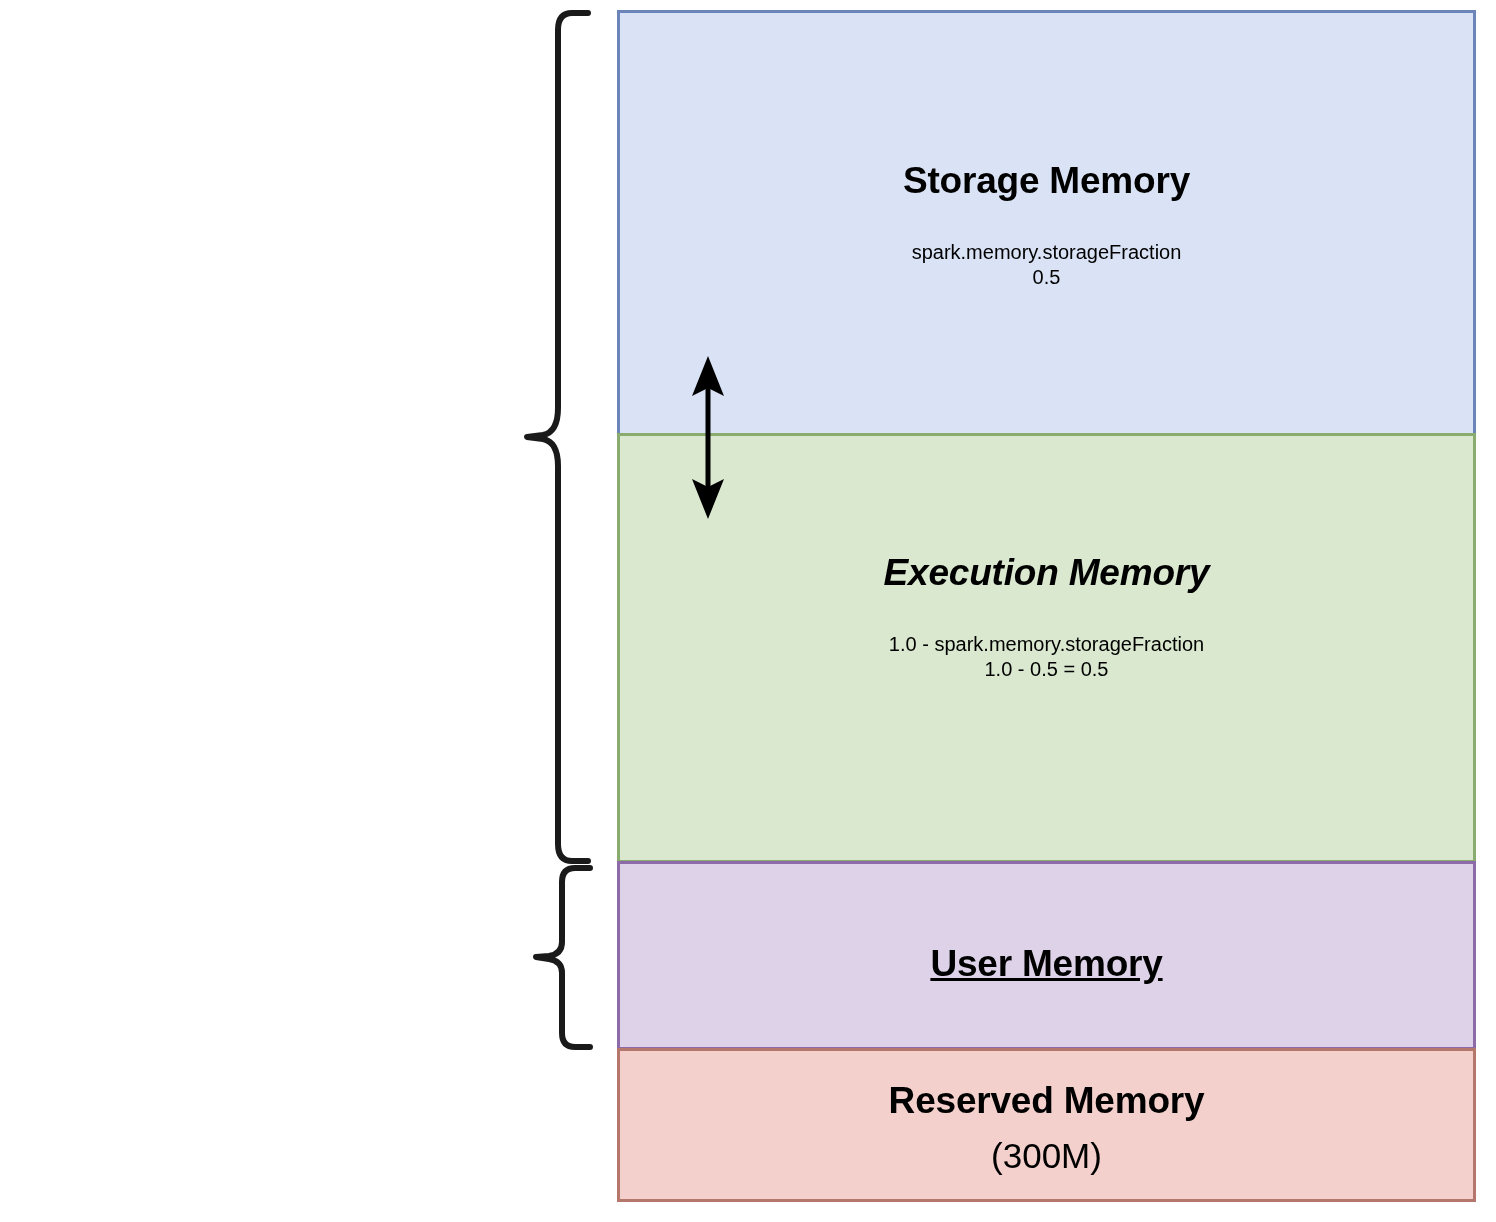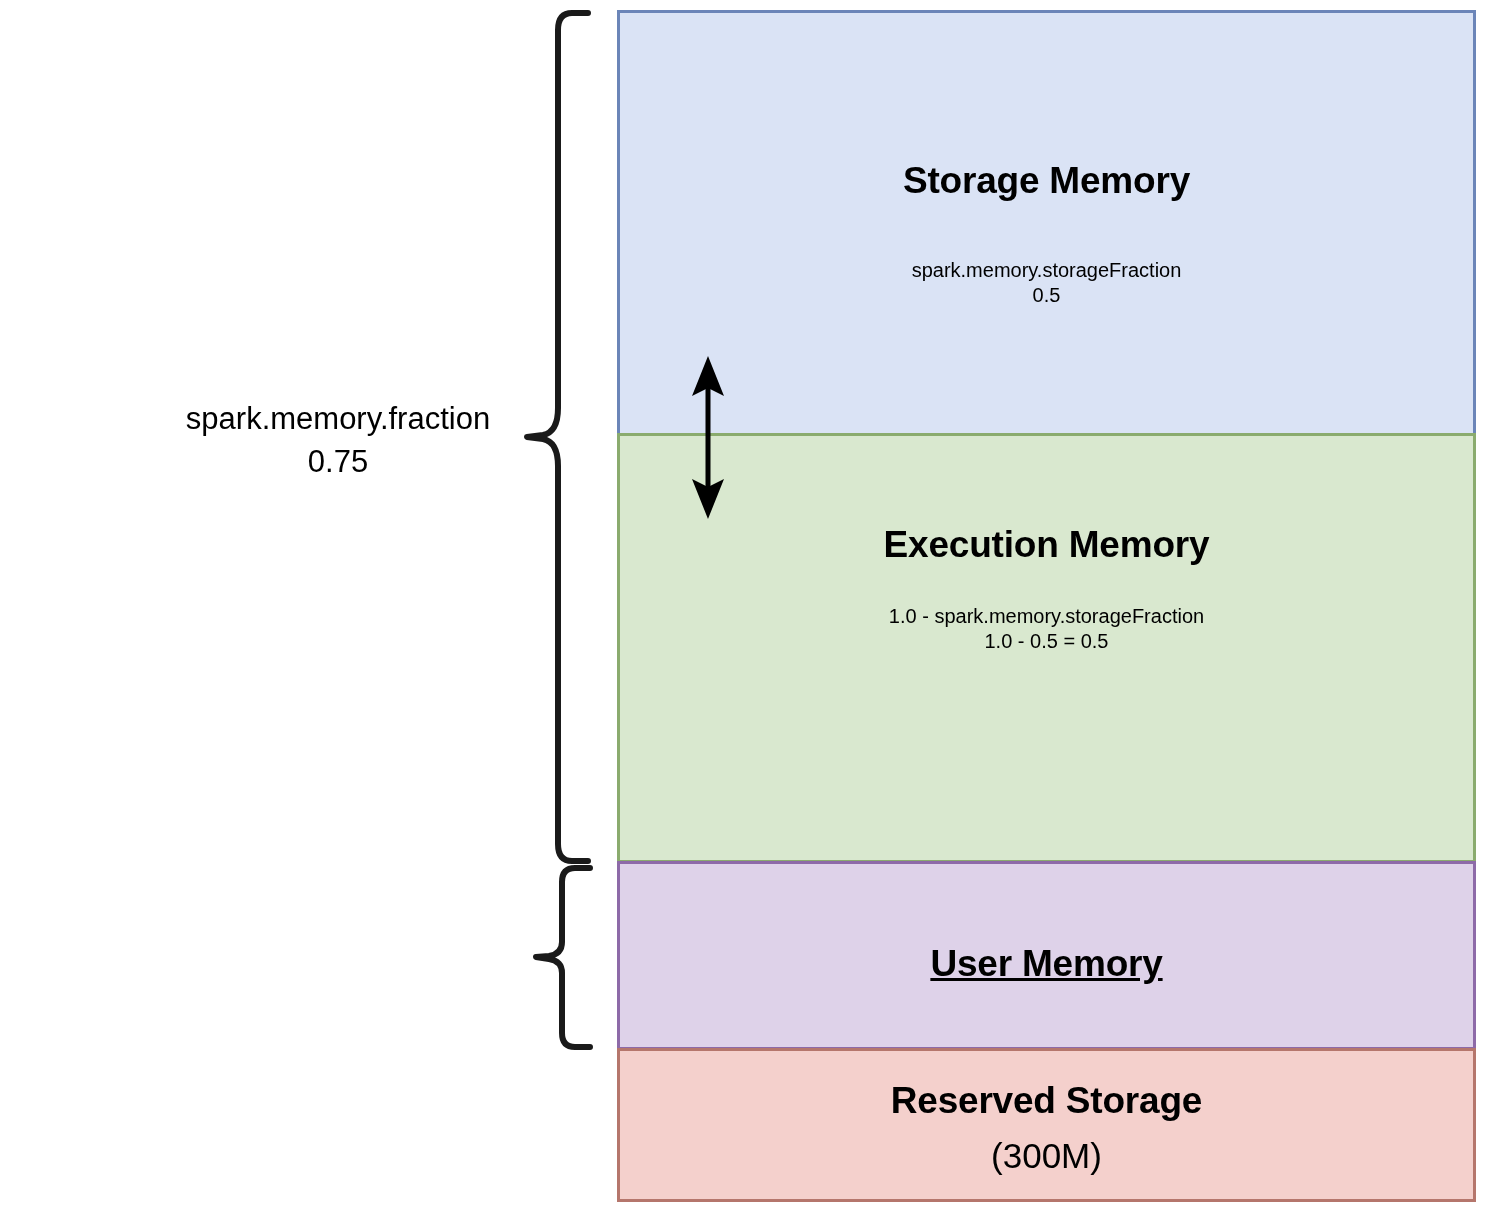--- a/index.html
+++ b/index.html
@@ -34,21 +34,20 @@
     align-items: center;
     justify-content: flex-start;
     text-align: center;
   }
 
   .blk-storage {
     top: 10px;
     height: 426px;
     background: #dae3f5;
     border: 3px solid #6b85b8;
-    gap: 18px;
   }
   .blk-execution {
     top: 433px;
     height: 430px;
     background: #d9e8cf;
     border: 3px solid #8aab6e;
   }
   .blk-user {
     top: 861px;
     height: 189px;
@@ -72,21 +71,21 @@
   .blk-sub {
     font-size: 20px;
     line-height: 1.28;
     white-space: pre-line;
   }
 
   
   .blk-storage .blk-title   { margin-top: 148px; }
   .blk-storage .blk-sub     { margin-top: 38px; }
 
-  .blk-execution .blk-title { margin-top: 89px; }
+  .blk-execution .blk-title { margin-top: 117px; font-style: italic; }
   .blk-execution .blk-sub   { margin-top: 38px; }
 
   .blk-user .blk-title      { margin-top: 80px; text-decoration: underline; }
 
   .blk-reserved .blk-title  { margin-top: 30px; }
   .blk-reserved .blk-sub    { margin-top: 12px; font-size: 35px; }
 
   
   .side-label {
     position: absolute;
@@ -130,26 +129,24 @@
     <div class="blk-title">Execution Memory</div>
     <div class="blk-sub">1.0 - spark.memory.storageFraction
 1.0 - 0.5 = 0.5</div>
   </div>
 
   <div class="mem-block blk-user">
     <div class="blk-title">User Memory</div>
   </div>
 
   <div class="mem-block blk-reserved">
-    <div class="blk-title">Reserved Storage</div>
+    <div class="blk-title">Reserved Memory</div>
     <div class="blk-sub">(300M)</div>
   </div>
 
-  <div class="side-label label-fraction">spark.memory.fraction
-0.75</div>
 
 
   <svg id="overlay" viewBox="0 0 1496 1222">
 
     <g>
       <path d="M 588 13
                L 572 13
                Q 558 13 558 30
                L 558 408
                Q 558 432 543 435

